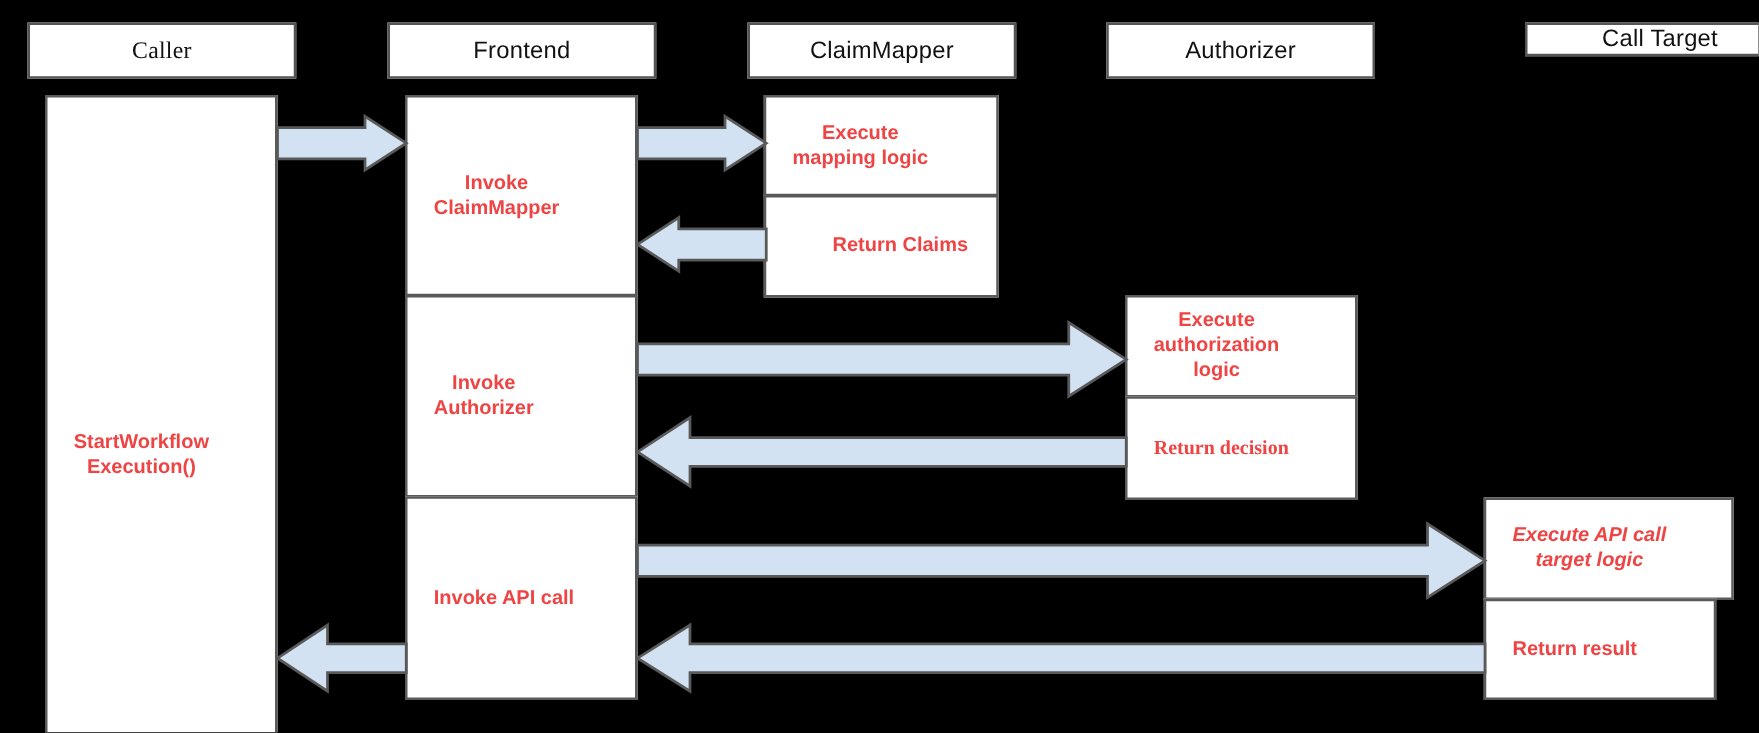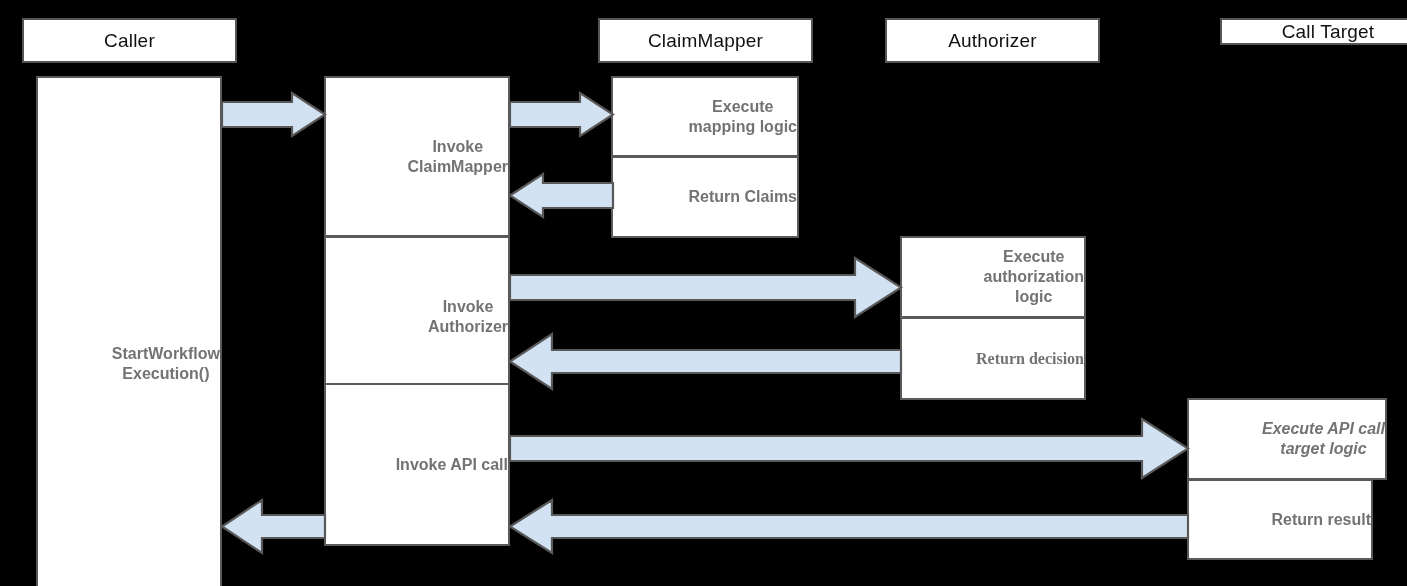--- a/index.html
+++ b/index.html
@@ -28,45 +28,48 @@
     font-weight: 400;
     letter-spacing: 0.2px;
   }
   .activation {
     position: absolute;
     background: #ffffff;
     border: 2px solid #5a5a5a;
     box-sizing: border-box;
     display: flex;
     align-items: center;
-    justify-content: flex-end;
+    justify-content: flex-start;
     text-align: center;
-    color: #737373;
+    color: #ef4444;
     font-size: 16px;
     font-weight: bold;
     line-height: 1.25;
-    padding: 2px 0;
+    padding: 2px 21px;
   }
   .arrow-wrap {
     position: absolute;
   }
   .arrow-wrap svg {
     display: block;
     overflow: visible;
   }
 </style>
 </head>
 <body>
 
 <div id="canvas">
 
-  <div class="lane-header" style="left:22px; top:18px; width:215px; height:45px;">
+  <div class="lane-header" style="left:22px; top:18px; width:215px; height:45px;font-family:Liberation Serif, serif;">
     <span>Caller</span>
   </div>
 
+  <div class="lane-header" style="left:310px; top:18px; width:215px; height:45px;">
+    <span>Frontend</span>
+  </div>
 
   <div class="lane-header" style="left:598px; top:18px; width:215px; height:45px;">
     <span>ClaimMapper</span>
   </div>
 
   <div class="lane-header" style="left:885px; top:18px; width:215px; height:45px;">
     <span>Authorizer</span>
   </div>
 
   <div class="lane-header" style="left:1220px; top:18px; width:216px; height:27px;">
@@ -81,31 +84,31 @@
   <div class="activation" style="left:324px; top:76px; width:186px; height:161px;">
     <span style="white-space:pre-line;">Invoke
 ClaimMapper</span>
   </div>
 
   <div class="activation" style="left:324px; top:236px; width:186px; height:162px;">
     <span style="white-space:pre-line;">Invoke
 Authorizer</span>
   </div>
 
-  <div class="activation" style="left:324px; top:383px; width:186px; height:163px;">
+  <div class="activation" style="left:324px; top:397px; width:186px; height:163px;">
     <span style="white-space:pre-line;">Invoke API call</span>
   </div>
 
   <div class="activation" style="left:611px; top:76px; width:188px; height:81px;">
     <span style="white-space:pre-line;">Execute
 mapping logic</span>
   </div>
 
   <div class="activation" style="left:611px; top:156px; width:188px; height:82px;">
-    <span style="white-space:pre-line;">Return Claims</span>
+    <span style="white-space:pre-line;margin-left:32px;">Return Claims</span>
   </div>
 
   <div class="activation" style="left:900px; top:236px; width:186px; height:82px;">
     <span style="white-space:pre-line;">Execute
 authorization
 logic</span>
   </div>
 
   <div class="activation" style="left:900px; top:317px; width:186px; height:83px;">
     <span style="white-space:pre-line;font-family:Liberation Serif, serif;">Return decision</span>

